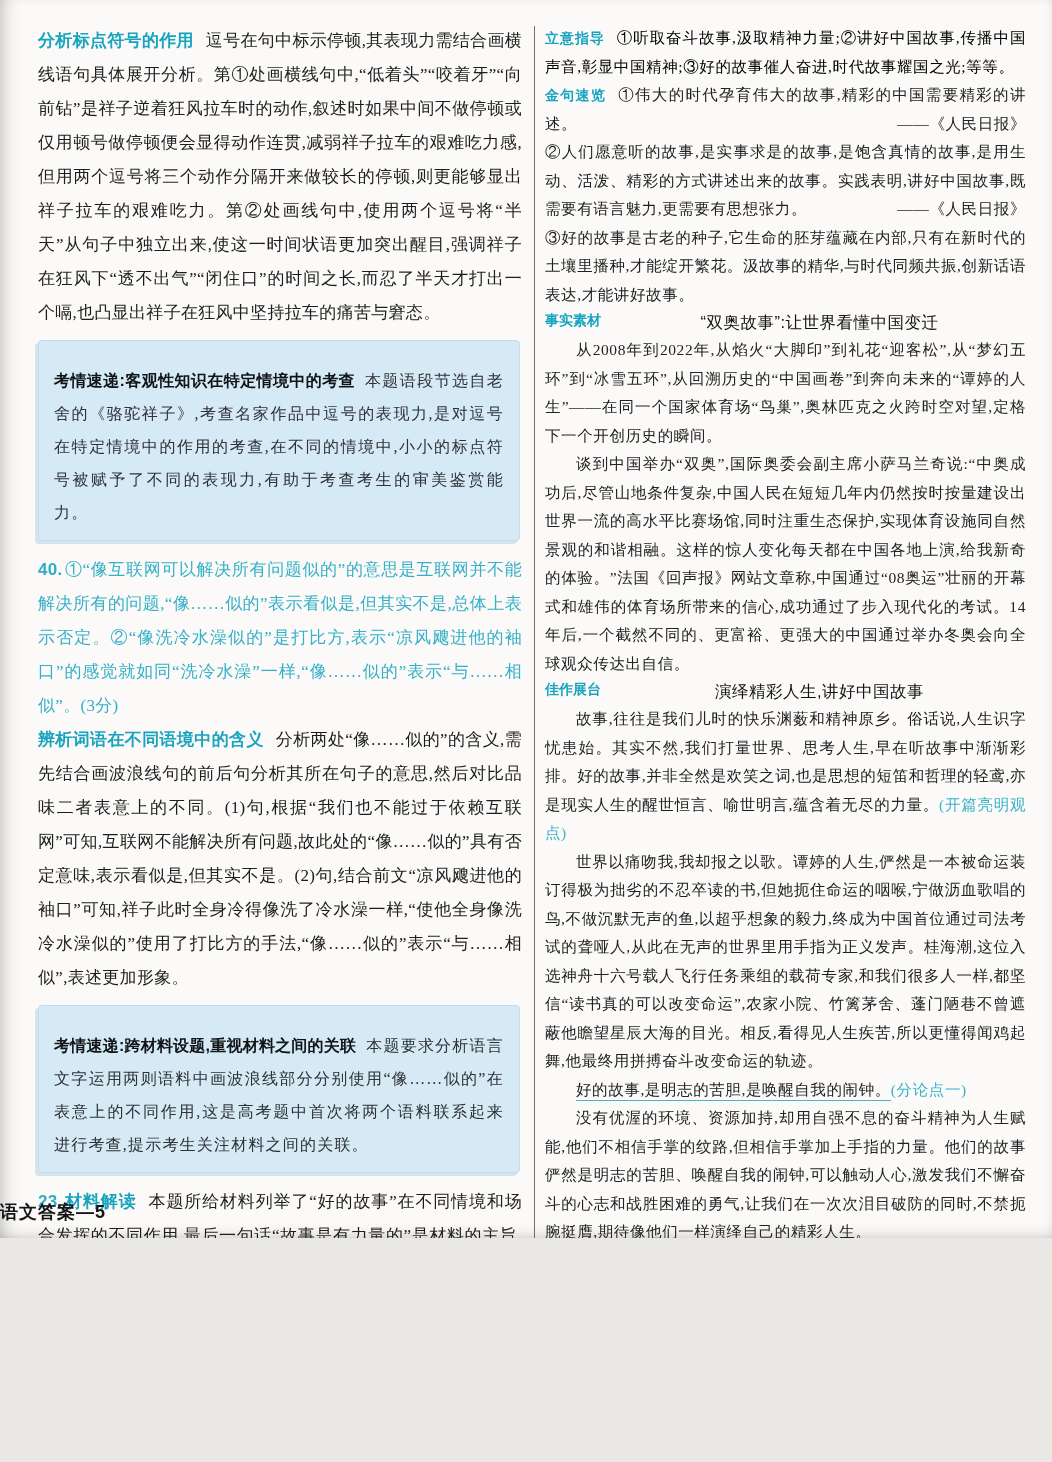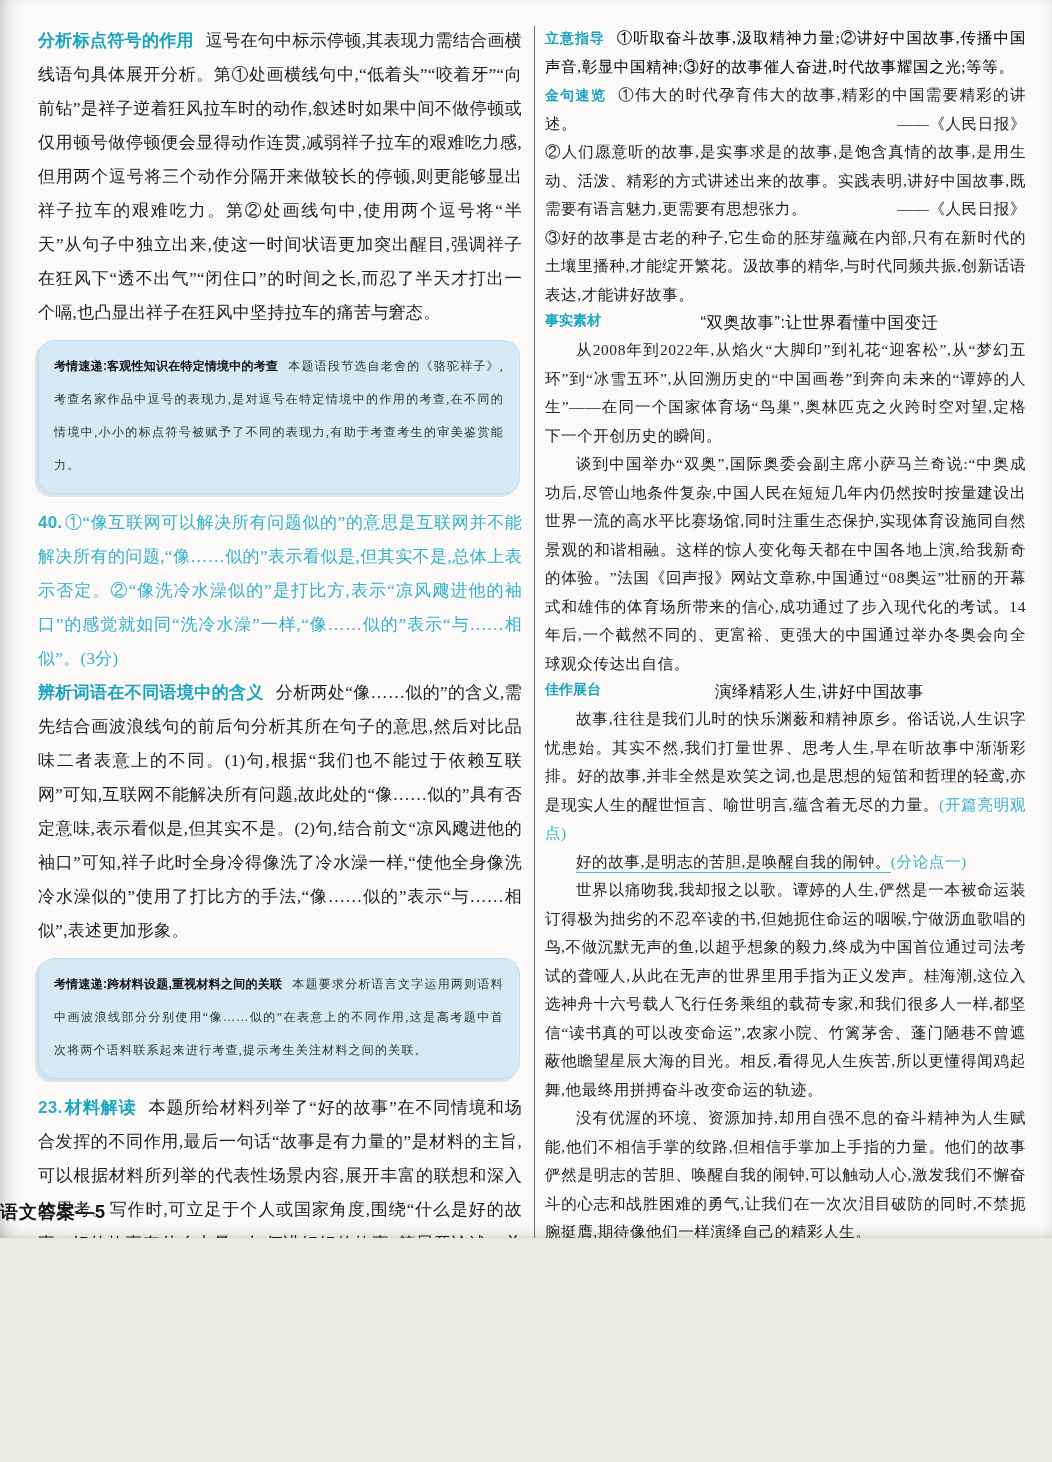--- a/index.html
+++ b/index.html
@@ -14,23 +14,23 @@
   .divider{width:1px;background:#6f6f6c;margin:2px 10px 0 12px;height:1396px;flex:none;}
   .col-right{width:481px;}
 
   p{margin:0;}
   .ans{font-size:17px;line-height:34px;text-align:justify;letter-spacing:.3px;}
   .lead{color:#18a4bf;font-weight:bold;font-family:"Liberation Sans","DejaVu Sans",sans-serif;margin-right:12px;}
   .qnum{color:#2fadc7;font-weight:bold;font-family:"Liberation Sans","DejaVu Sans",sans-serif;margin-right:2px;}
   .teal-ans{color:#35b0c8;}
 
   .callout{
-    background:#d6eaf6;border:1px solid #c2dcee;border-radius:16px;
-    padding:9px 15px 11px;margin:10px 2px 12px 0;
-    font-size:12px;line-height:33px;text-align:justify;letter-spacing:1.2px;color:#2e3236;
+    background:#d6eaf6;border:1px solid #c2dcee;border-radius:4px;
+    padding:23px 15px 11px;margin:10px 2px 12px 0;
+    font-size:16px;line-height:33px;text-align:justify;letter-spacing:1.2px;color:#2e3236;
     box-shadow:-3px 3px 0 rgba(150,185,210,.35);
   }
   .callout-title{font-weight:bold;letter-spacing:.2px;color:#101417;
     font-family:"Liberation Sans","DejaVu Sans",sans-serif;margin-right:10px;}
 
   .r-para{font-size:15.5px;line-height:28.5px;text-align:justify;letter-spacing:.6px;color:#222;}
   .r-lead{color:#18a4bf;font-weight:bold;font-family:Liberation Sans, sans-serif;margin-right:12px;font-size:14px;}
   .teal-body{color:#000000;}
   .src{float:right;color:#222;}
   .jinju p{margin:0;}
@@ -81,21 +81,21 @@
           <span class="sec-title">“双奥故事”:让世界看懂中国变迁</span>
         </div>
       <p class="r-para indent">从2008年到2022年,从焰火“大脚印”到礼花“迎客松”,从“梦幻五环”到“冰雪五环”,从回溯历史的“中国画卷”到奔向未来的“谭婷的人生”——在同一个国家体育场“鸟巢”,奥林匹克之火跨时空对望,定格下一个开创历史的瞬间。</p>
       <p class="r-para indent">谈到中国举办“双奥”,国际奥委会副主席小萨马兰奇说:“中奥成功后,尽管山地条件复杂,中国人民在短短几年内仍然按时按量建设出世界一流的高水平比赛场馆,同时注重生态保护,实现体育设施同自然景观的和谐相融。这样的惊人变化每天都在中国各地上演,给我新奇的体验。”法国《回声报》网站文章称,中国通过“08奥运”壮丽的开幕式和雄伟的体育场所带来的信心,成功通过了步入现代化的考试。14年后,一个截然不同的、更富裕、更强大的中国通过举办冬奥会向全球观众传达出自信。</p>
 
       <div class="sec-head">
           <span class="r-lead">佳作展台</span>
           <span class="sec-title">演绎精彩人生,讲好中国故事</span>
         </div>
       <p class="r-para indent"><span>故事,往往是我们儿时的快乐渊薮和精神原乡。俗话说,人生识字忧患始。其实不然,我们打量世界、思考人生,早在听故事中渐渐彩排。好的故事,并非全然是欢笑之词,也是思想的短笛和哲理的轻鸢,亦是现实人生的醒世恒言、喻世明言,蕴含着无尽的力量。</span><span class="note">(开篇亮明观点)</span></p>
+      <p class="r-para indent">世界以痛吻我,我却报之以歌。谭婷的人生,俨然是一本被命运装订得极为拙劣的不忍卒读的书,但她扼住命运的咽喉,宁做沥血歌唱的鸟,不做沉默无声的鱼,以超乎想象的毅力,终成为中国首位通过司法考试的聋哑人,从此在无声的世界里用手指为正义发声。桂海潮,这位入选神舟十六号载人飞行任务乘组的载荷专家,和我们很多人一样,都坚信“读书真的可以改变命运”,农家小院、竹篱茅舍、蓬门陋巷不曾遮蔽他瞻望星辰大海的目光。相反,看得见人生疾苦,所以更懂得闻鸡起舞,他最终用拼搏奋斗改变命运的轨迹。</p>
       <p class="r-para indent"><span class="thesis">好的故事,是明志的苦胆,是唤醒自我的闹钟。</span><span class="note">(分论点一)</span></p>
-      <p class="r-para indent">世界以痛吻我,我却报之以歌。谭婷的人生,俨然是一本被命运装订得极为拙劣的不忍卒读的书,但她扼住命运的咽喉,宁做沥血歌唱的鸟,不做沉默无声的鱼,以超乎想象的毅力,终成为中国首位通过司法考试的聋哑人,从此在无声的世界里用手指为正义发声。桂海潮,这位入选神舟十六号载人飞行任务乘组的载荷专家,和我们很多人一样,都坚信“读书真的可以改变命运”,农家小院、竹篱茅舍、蓬门陋巷不曾遮蔽他瞻望星辰大海的目光。相反,看得见人生疾苦,所以更懂得闻鸡起舞,他最终用拼搏奋斗改变命运的轨迹。</p>
       <p class="r-para indent">没有优渥的环境、资源加持,却用自强不息的奋斗精神为人生赋能,他们不相信手掌的纹路,但相信手掌加上手指的力量。他们的故事俨然是明志的苦胆、唤醒自我的闹钟,可以触动人心,激发我们不懈奋斗的心志和战胜困难的勇气,让我们在一次次泪目破防的同时,不禁扼腕挺膺,期待像他们一样演绎自己的精彩人生。</p>
     </div>
 
   </div>
 
   <div class="footer">语文答案—5</div>
 </div>
 
 </body></html>

